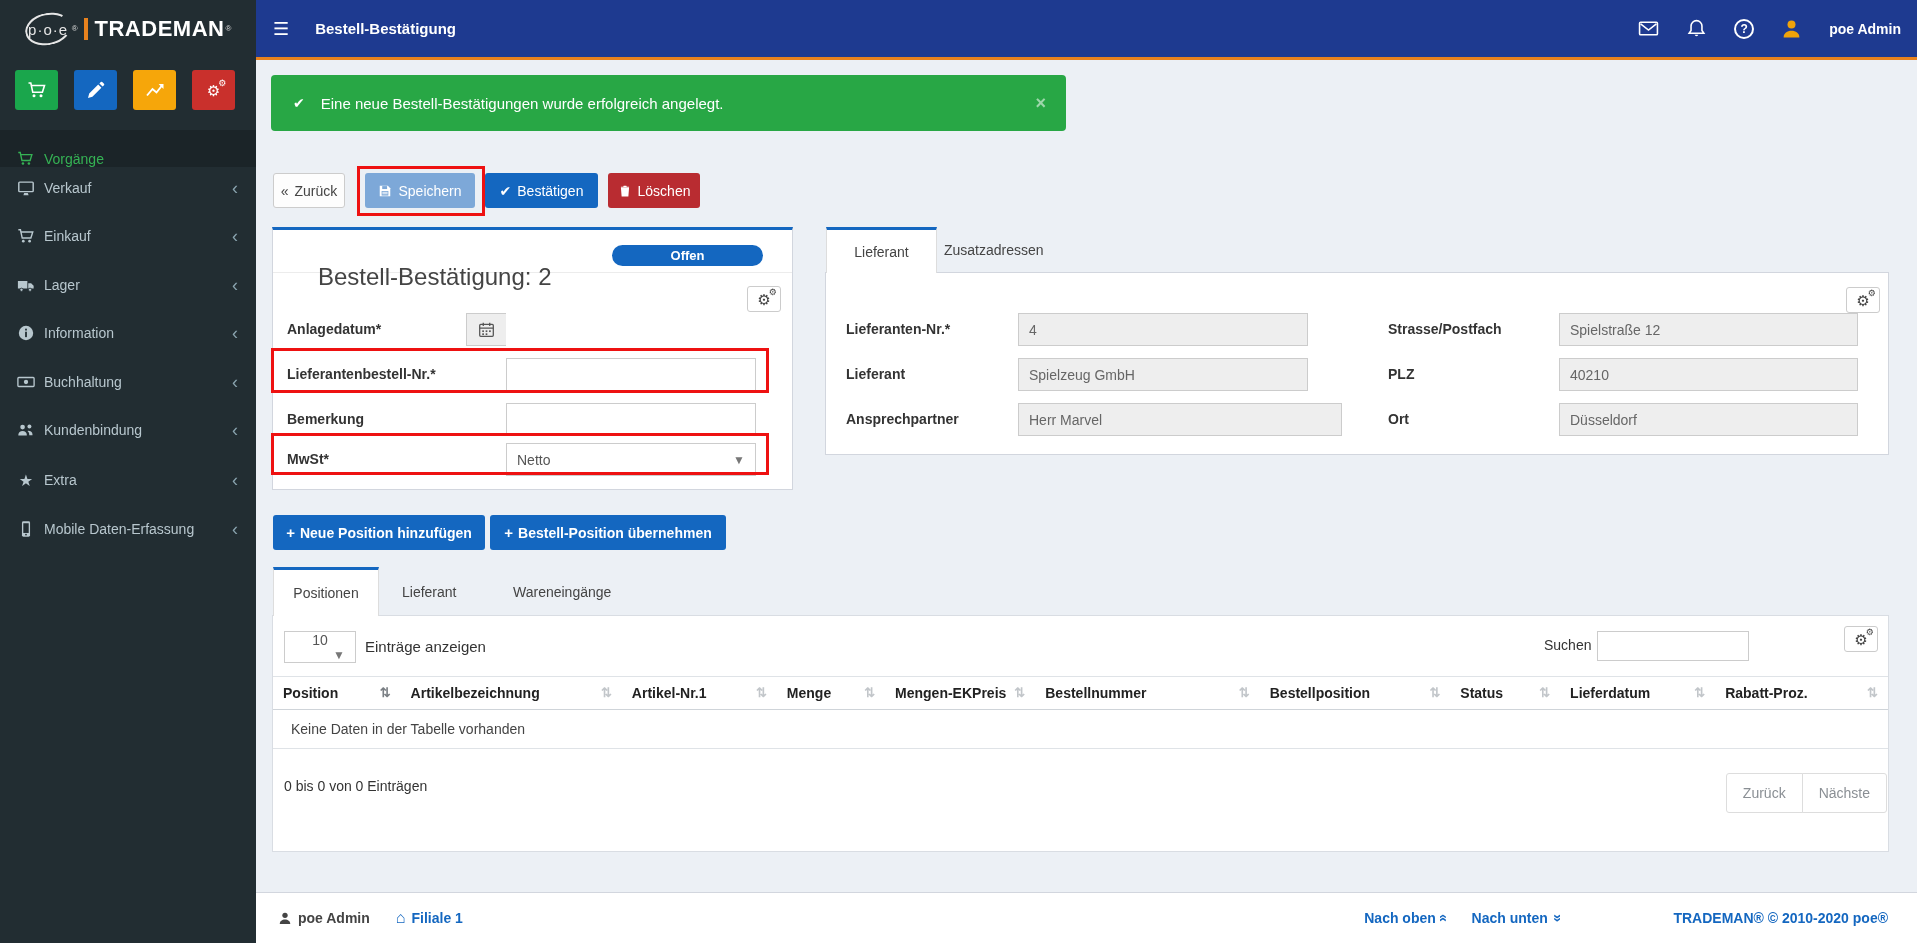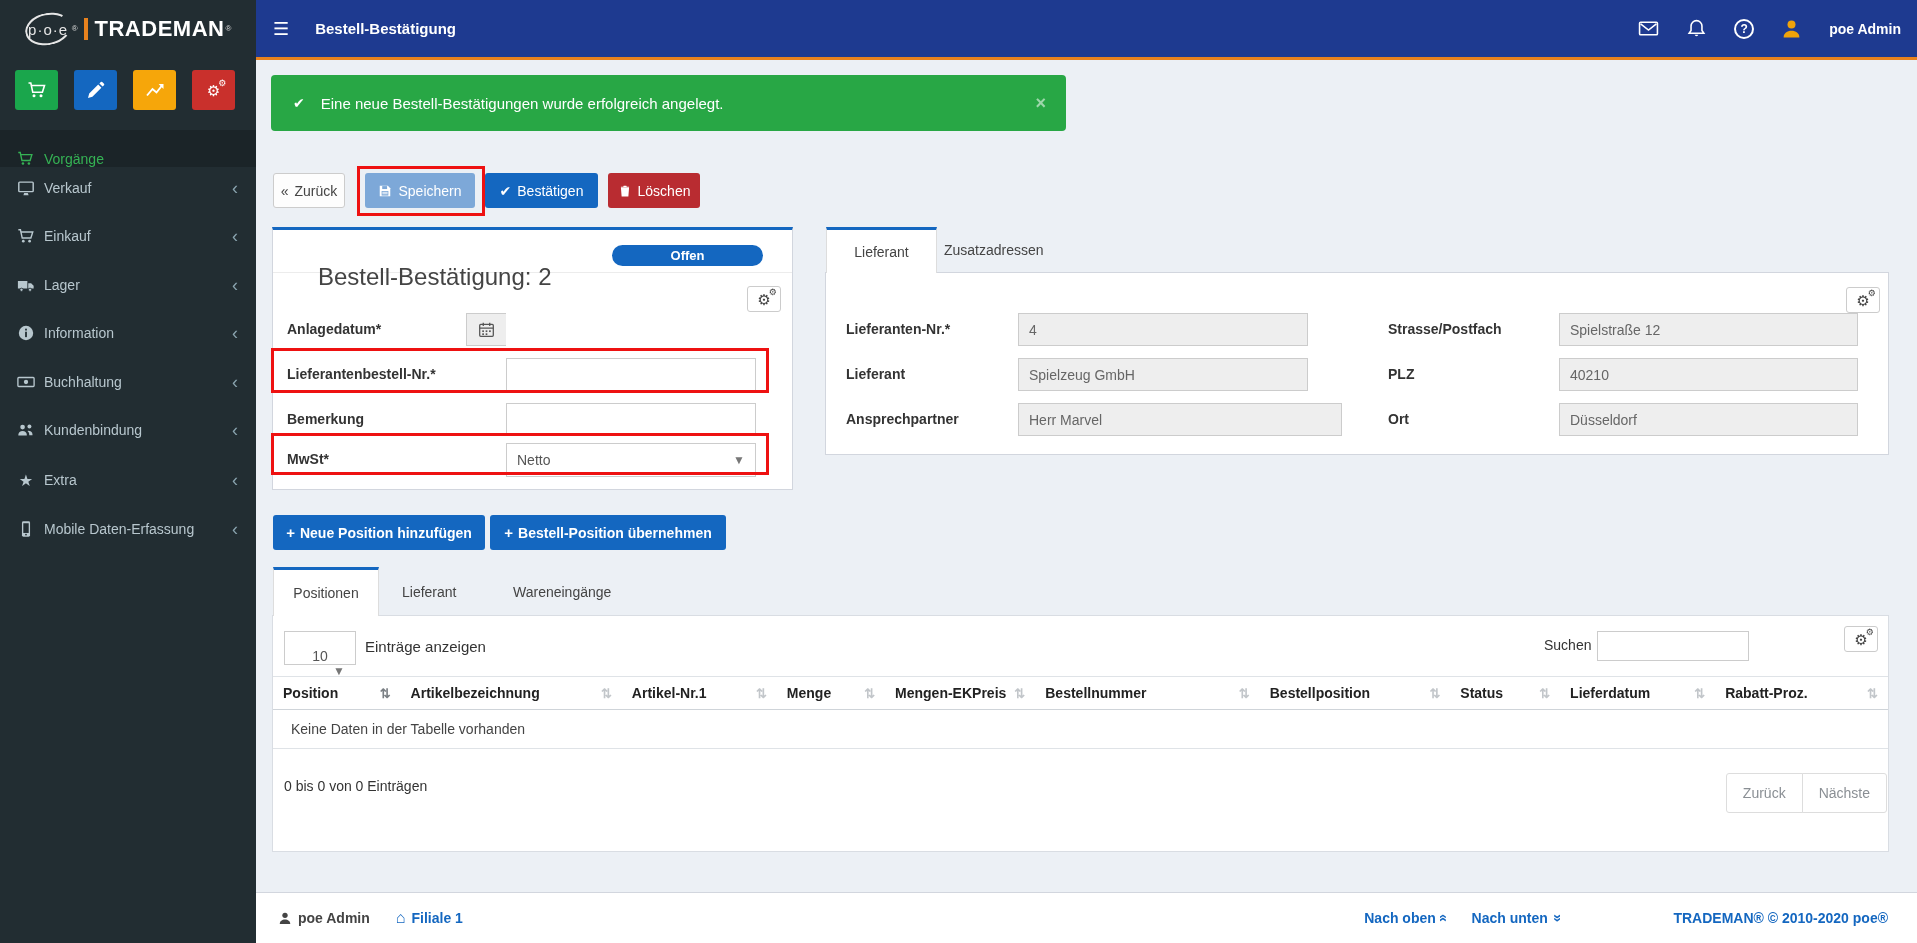--- a/index.html
+++ b/index.html
@@ -86,21 +86,21 @@
   .gb-left { right:11px; top:56px; }
 
   .f-label { position:absolute; font-weight:700; font-size:14px; color:#333; }
   .f-input { position:absolute; height:33px; border:1px solid #ccc; background:#fff; font-family:inherit;
              font-size:14px; color:#555; padding:0 10px; }
   .f-input:disabled, .f-input.dis { background:#eee; color:#666; }
   .addon { position:absolute; width:40px; height:33px; background:#eee; border:1px solid #ccc; border-right:none;
            display:flex; align-items:center; justify-content:center; color:#555; }
   .addon svg { width:17px; height:17px; }
   .selectbox { position:absolute; height:33px; border:1px solid #ccc; background:#fff; color:#555;
-               display:flex; align-items:center; padding:16px 10px; cursor:pointer; }
+               display:flex; align-items:center; padding:0 10px; cursor:pointer; }
   .selectbox .caret { margin-left:auto; color:#777; font-size:12px; }
 
   .panel-right { position:absolute; left:825px; top:227px; width:1064px; height:228px; }
   .tabs { position:absolute; left:0; top:0; width:100%; height:46px; }
   .tab-active { position:absolute; left:1px; top:0; height:46px; background:#fff; z-index:2;
                 border:1px solid #ddd; border-top:3px solid var(--c-primary,#1467c0); border-bottom:none;
                 display:flex; align-items:center; justify-content:center; font-size:14px; color:#444; cursor:default; }
   .tab-plain { position:absolute; top:0; height:46px; display:flex; align-items:center; color:#444; cursor:pointer; }
   .pr-body { position:absolute; left:0; top:45px; width:1064px; height:183px; background:#fff; border:1px solid #d2d6de; }
 
@@ -120,21 +120,21 @@
   .len-label { position:absolute; left:92px; top:22px; font-size:15px; color:#333; }
   .search-label { position:absolute; left:1271px; top:21px; font-size:14px; color:#333; }
   .search-input { position:absolute; left:1324px; top:15px; width:152px; height:30px; border:1px solid #ccc;
                   font-family:inherit; font-size:14px; padding:0 8px; background:#fff; }
   .gb-card { right:10px; top:10px; }
   .gb-right { right:8px; top:14px; }
 
   table.grid { position:absolute; left:0; top:60px; width:100%; border-collapse:collapse; table-layout:fixed; }
   table.grid th { border-top:1px solid #dfe3e7; border-bottom:1px solid #cfd4d9; padding:8px 10px;
                   font-size:14px; color:#222; text-align:left; cursor:pointer; }
-  .th-inner { display:flex; align-items:flex-end; }
+  .th-inner { display:flex; align-items:flex-start; }
   .sort { margin-left:auto; color:#c2c6ca; font-size:13px; }
   .sort.on { color:#7a7f84; }
   td.empty { padding:11px 10px 11px 18px; border-bottom:1px solid #dfe3e7; color:#444; font-size:14px; }
   .dt-info { position:absolute; left:11px; top:162px; font-size:14px; color:#333; }
   .pager { position:absolute; right:1px; top:157px; display:flex; }
   .page-btn { height:40px; padding:0 16px; background:#fff; border:1px solid #ddd; color:#8a8f94;
               font-size:14px; font-family:inherit; cursor:pointer; }
   .page-btn.prev { border-radius:3px 0 0 3px; }
   .page-btn.next { border-radius:0 3px 3px 0; margin-left:-1px; }
 

